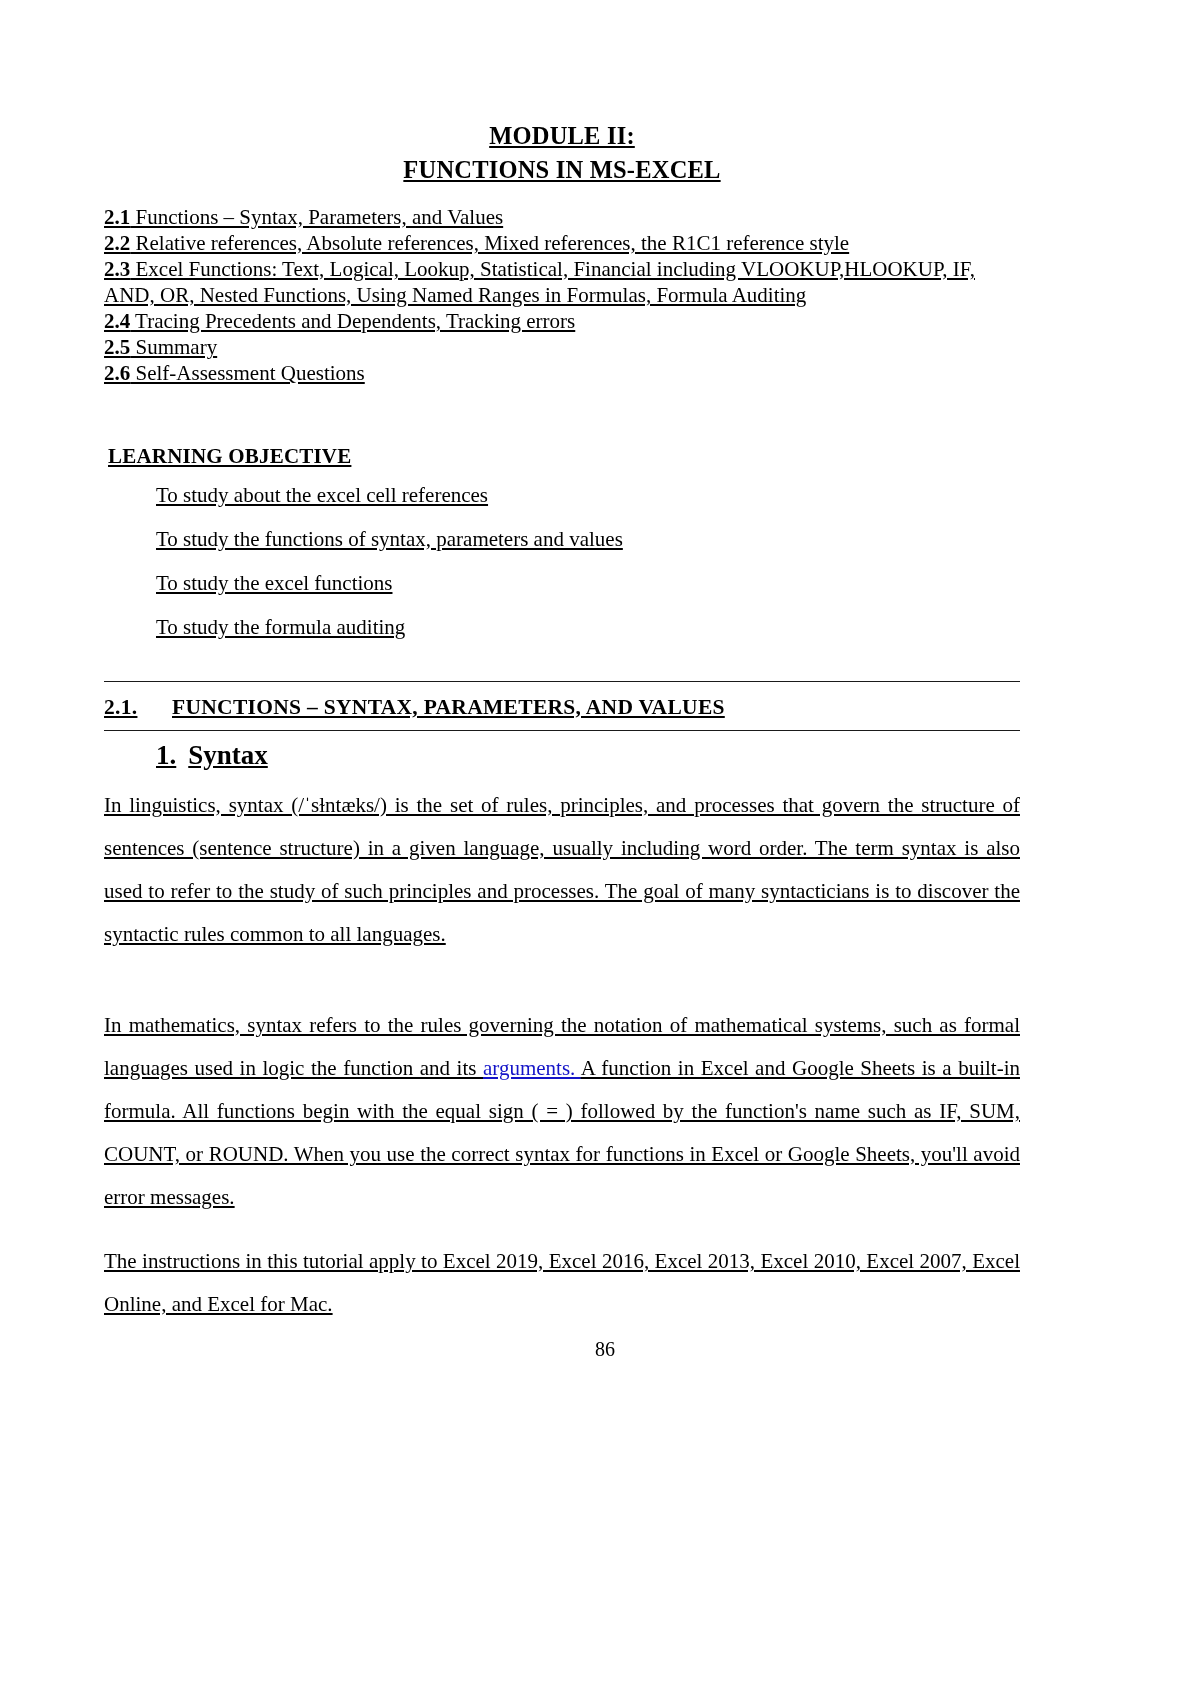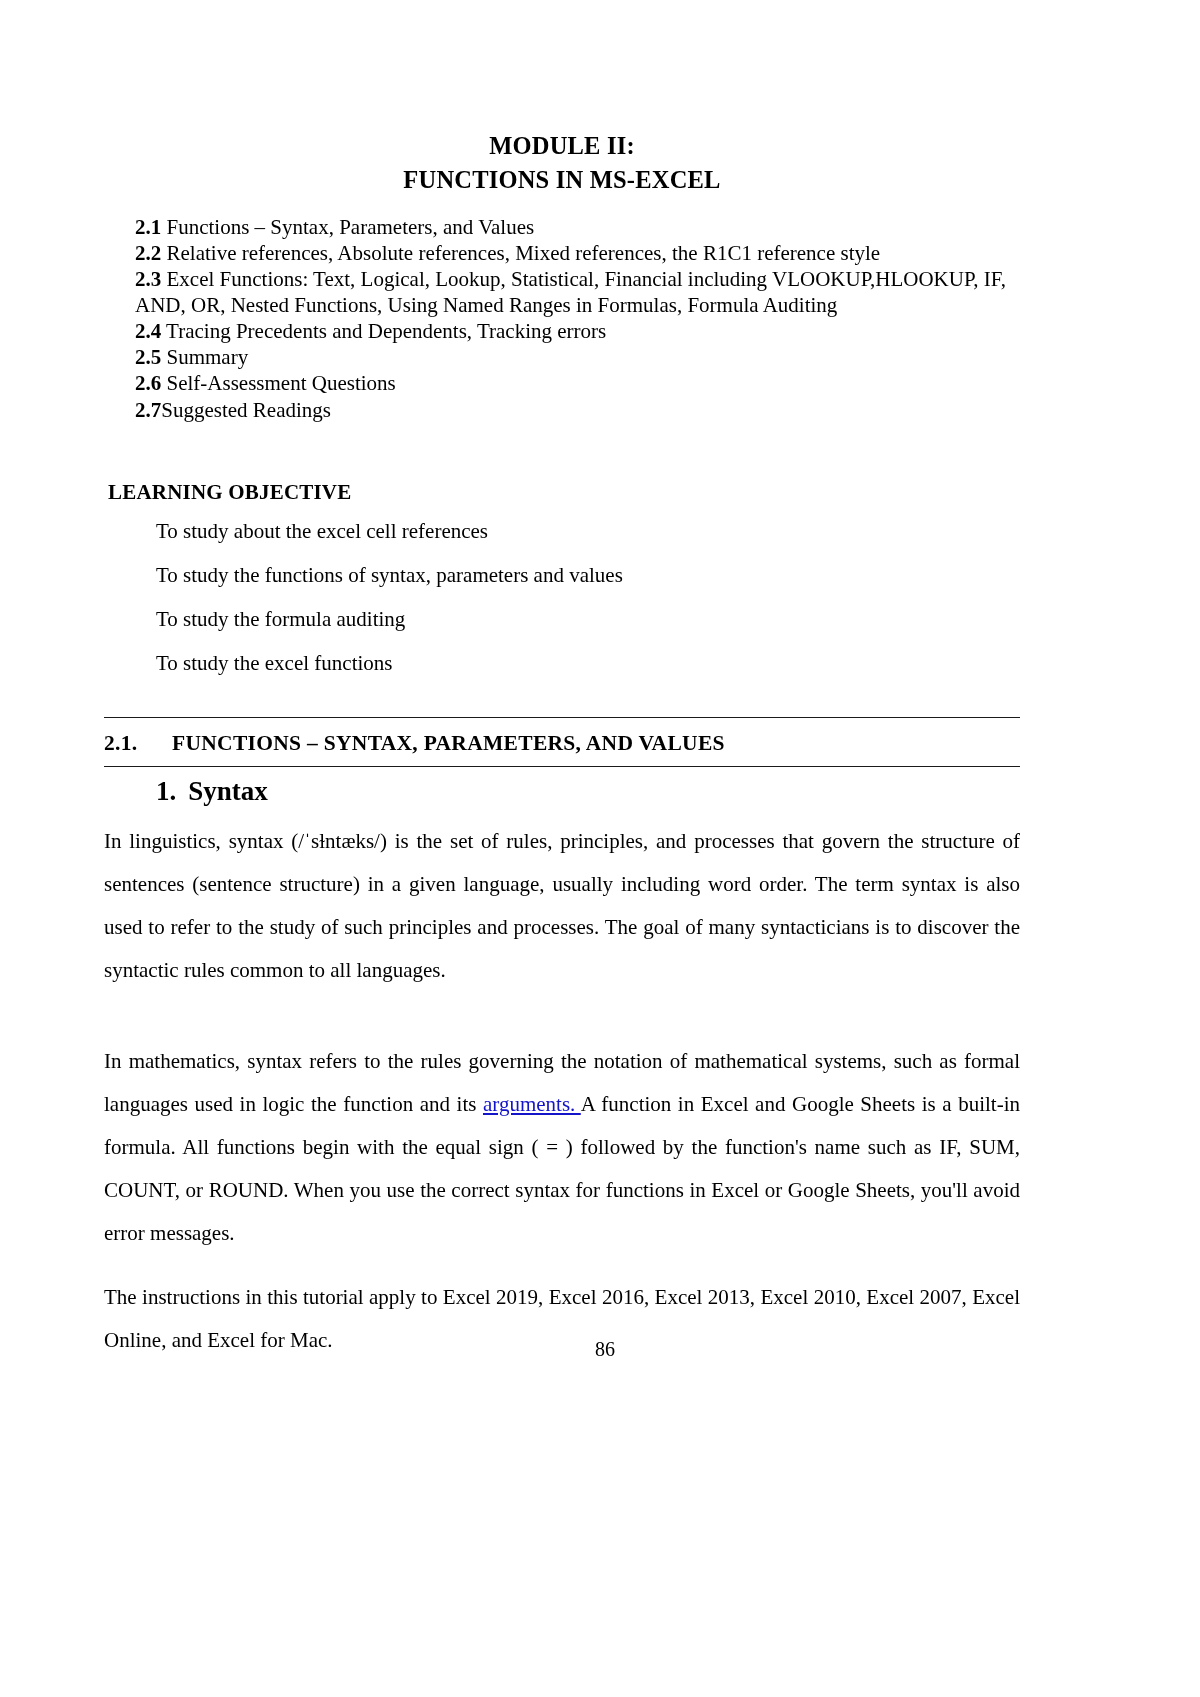--- a/index.html
+++ b/index.html
@@ -14,22 +14,23 @@
     margin: 0 auto;
     background: #ffffff;
     font-family: "Liberation Serif", "DejaVu Serif", serif;
     color: #000000;
     box-sizing: border-box;
     overflow: hidden;
   }
   .content {
     position: absolute;
     left: 104px;
-    top: 13px;
+    top: 3px;
     width: 916px;
+    text-decoration: underline;
   }
 
   
   .doc-title {
     text-align: center;
     font-weight: bold;
     font-size: 24.5px;
     letter-spacing: 0.2px;
     line-height: 1.38;
   }
@@ -39,21 +40,20 @@
   
   .structure-heading {
     font-weight: bold;
     font-size: 21px;
     letter-spacing: 0.2px;
     margin-top: 47px;
     margin-left: 26px;
   }
   .structure-list {
     margin-top: 17px;
-    margin-left: 31px;
     font-size: 21px;
     line-height: 1.245;
   }
   .structure-list .item { display: block; white-space: normal; }
   .structure-list .num { font-weight: bold; }
 
   
   .lo-heading {
     font-weight: bold;
     font-size: 21px;
@@ -133,30 +133,29 @@
     </div>
 
 
     <div class="structure-list">
       <span class="item"><span class="num">2.1</span><span> Functions – Syntax, Parameters, and Values</span></span>
       <span class="item"><span class="num">2.2</span><span> Relative references, Absolute references, Mixed references, the R1C1 reference style</span></span>
       <span class="item"><span class="num">2.3</span><span> Excel Functions: Text, Logical, Lookup, Statistical, Financial including VLOOKUP,HLOOKUP, IF, AND, OR, Nested Functions, Using Named Ranges in Formulas, Formula Auditing</span></span>
       <span class="item"><span class="num">2.4</span><span> Tracing Precedents and Dependents, Tracking errors</span></span>
       <span class="item"><span class="num">2.5</span><span> Summary</span></span>
       <span class="item"><span class="num">2.6</span><span> Self-Assessment Questions</span></span>
-      <span class="item"><span class="num">2.7</span><span>Suggested Readings</span></span>
     </div>
 
     <div class="lo-heading">LEARNING OBJECTIVE</div>
 
     <div class="lo-list">
       <span class="lo-item">To study about the excel cell references</span>
       <span class="lo-item">To study the functions of syntax, parameters and values</span>
+      <span class="lo-item">To study the excel functions</span>
       <span class="lo-item">To study the formula auditing</span>
-      <span class="lo-item">To study the excel functions</span>
     </div>
 
     <hr class="rule rule-top">
 
     <div class="section-heading">
       <span class="sec-num">2.1.</span>
       <span>FUNCTIONS – SYNTAX, PARAMETERS, AND VALUES</span>
     </div>
 
     <hr class="rule">

